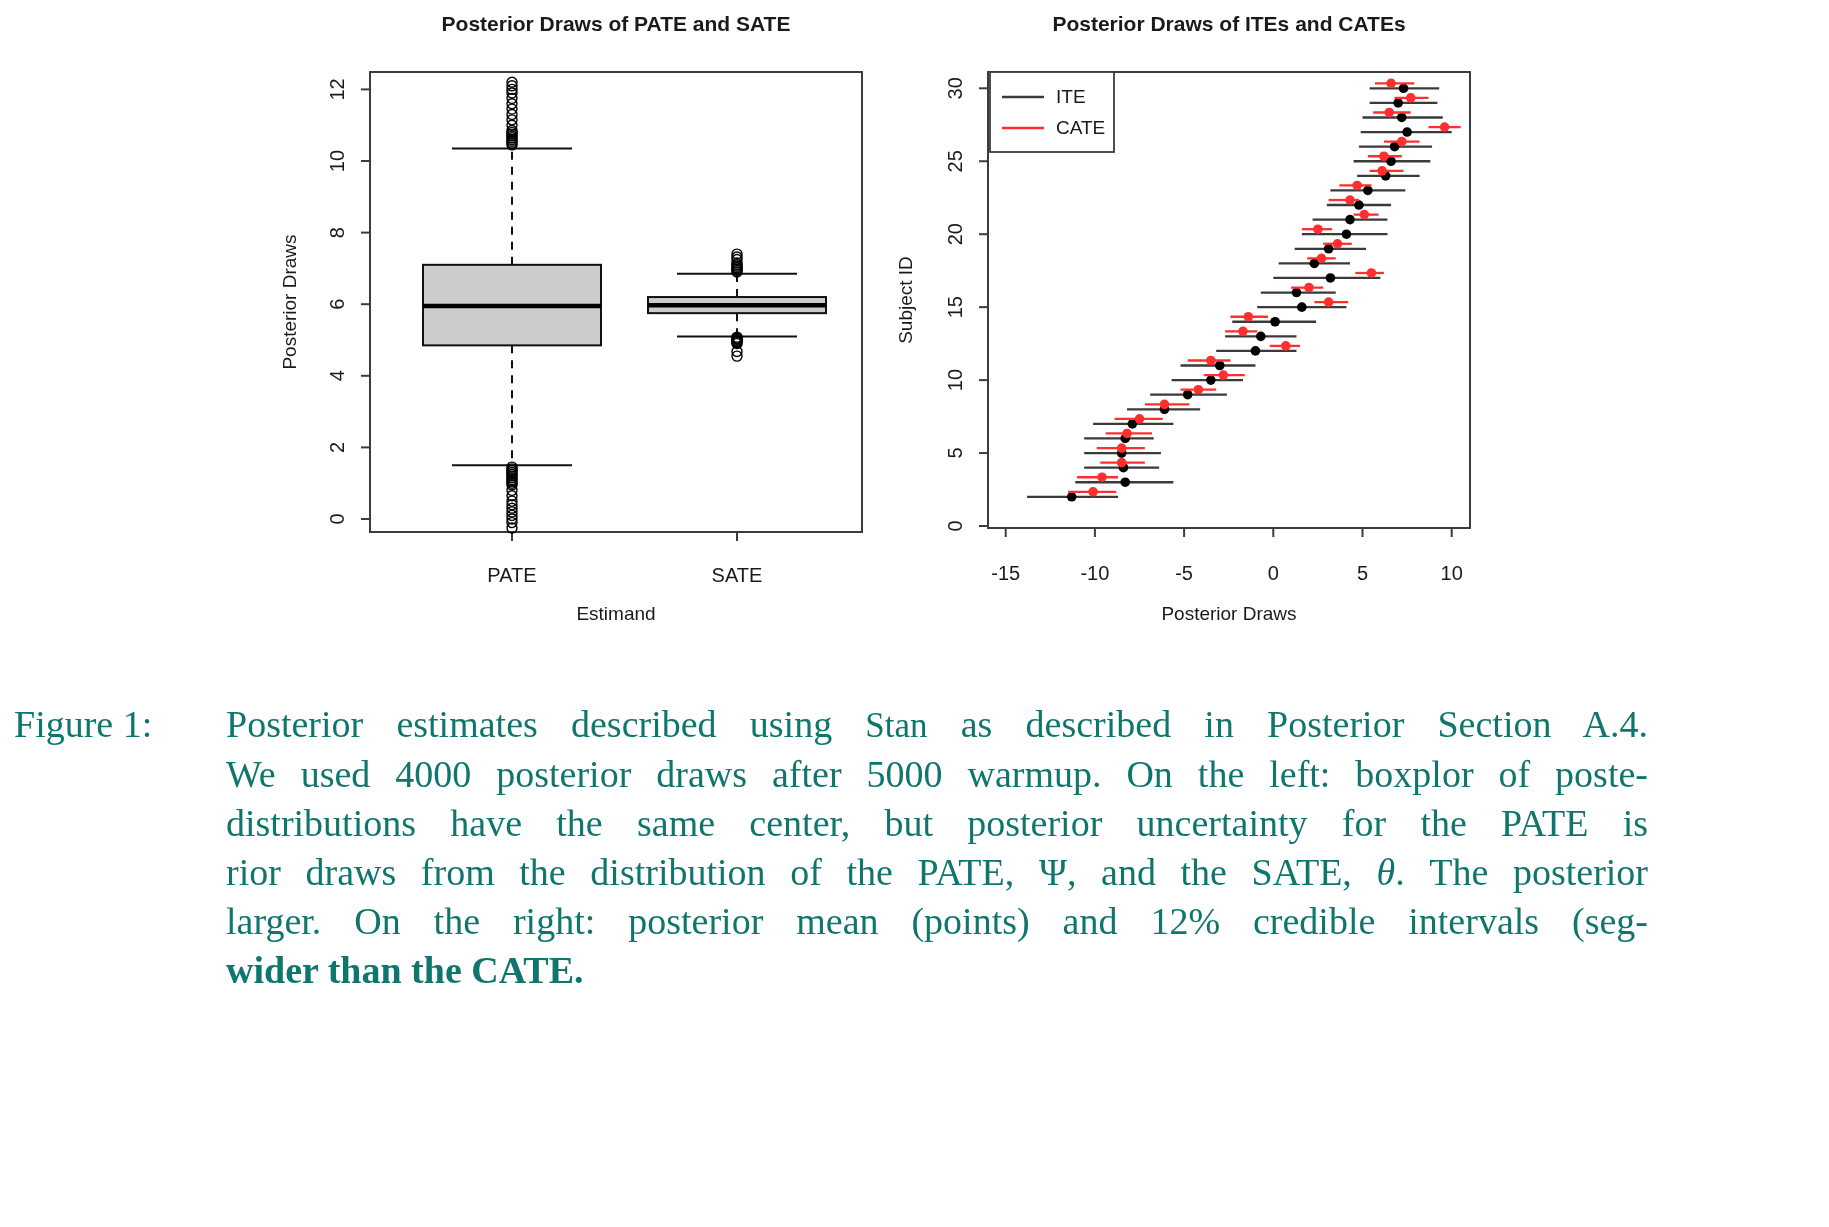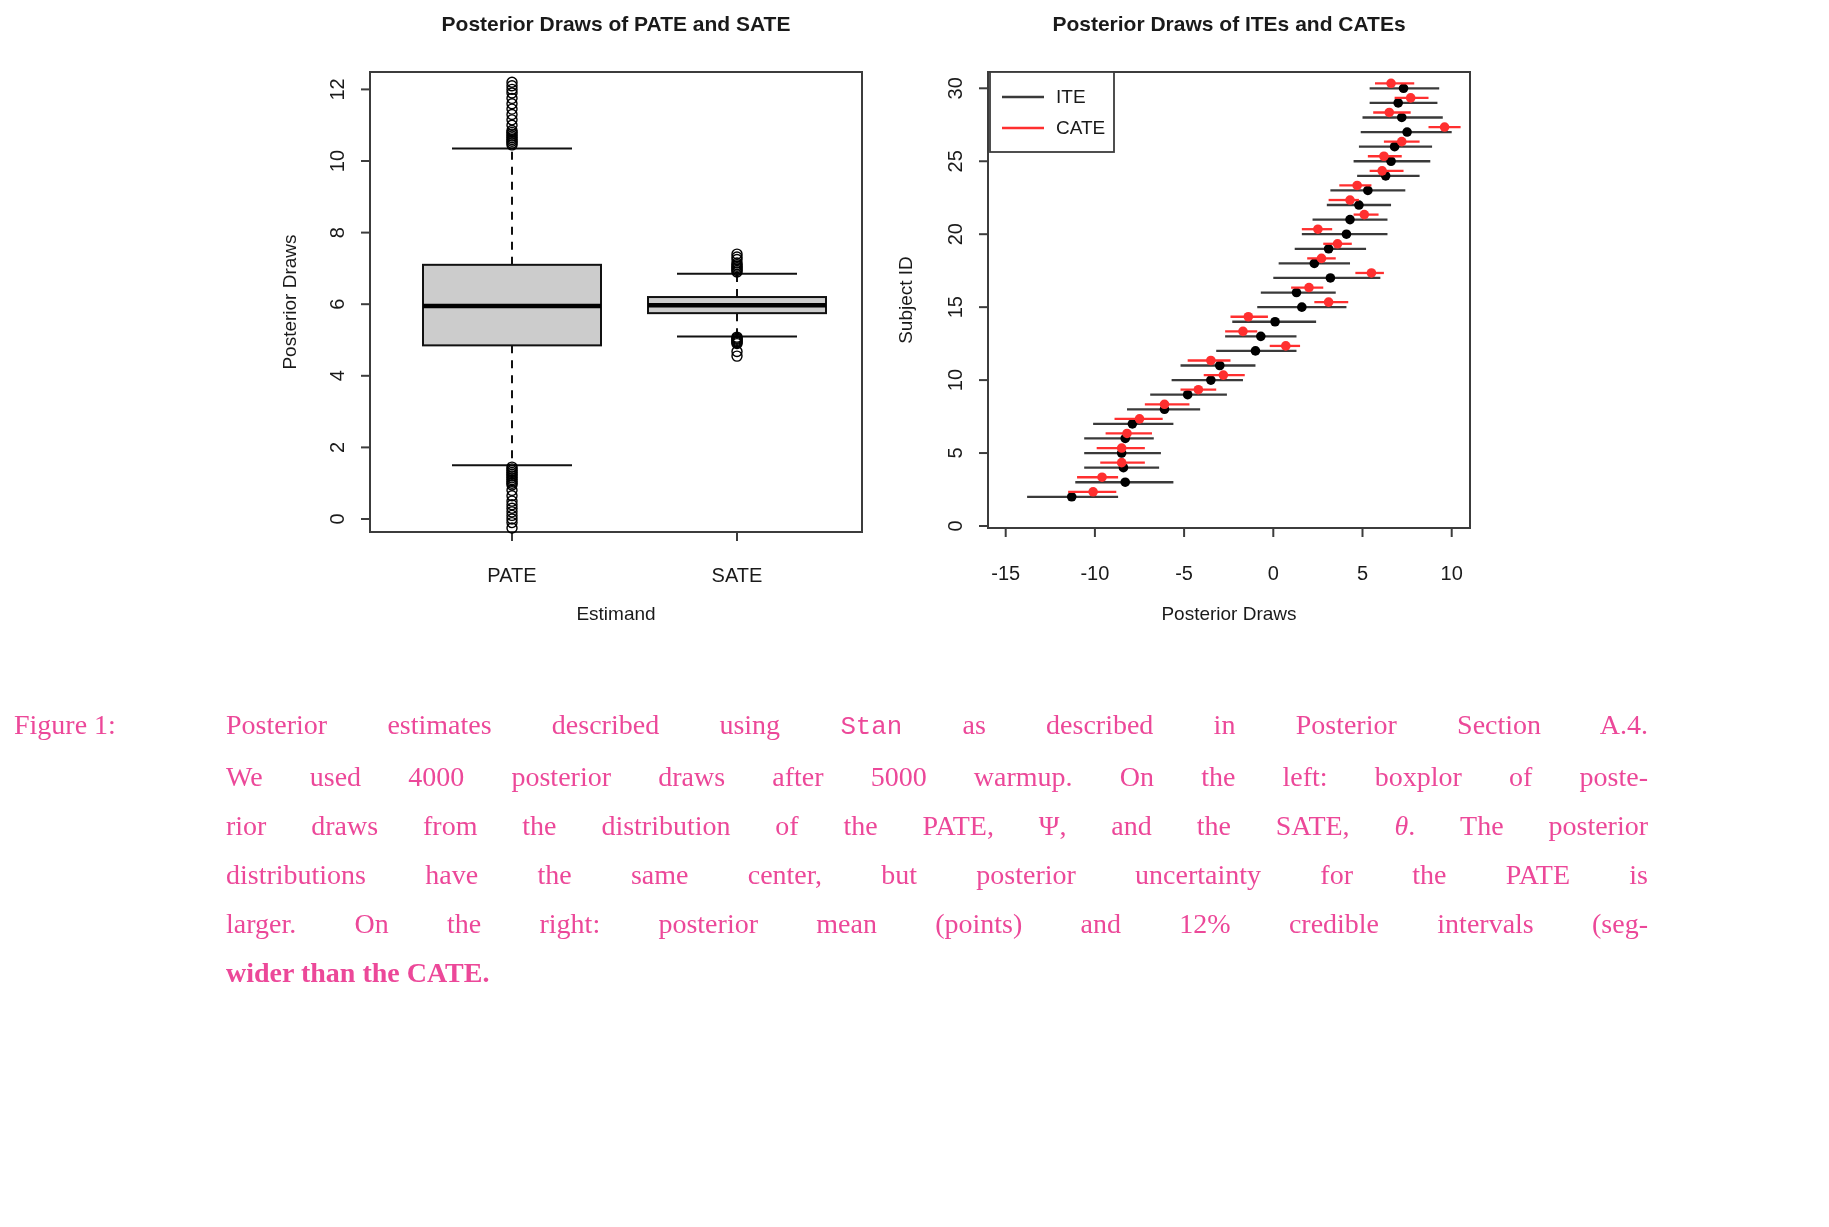--- a/index.html
+++ b/index.html
@@ -6,25 +6,25 @@
   body{width:1829px;height:1227px;position:relative;overflow:hidden;
        font-family:"Liberation Sans","DejaVu Sans",sans-serif;}
   .page{position:absolute;inset:0;background:#fff;}
   svg text{font-family:"Liberation Sans","DejaVu Sans",sans-serif;fill:#1a1a1a;}
   svg .ttl{font-size:21px;font-weight:bold;}
   svg .ax{font-size:20px;}
   svg .axl{font-size:19px;}
   .caption{position:absolute;top:700px;left:14px;width:1634px;
            display:grid;grid-template-columns:212px 1fr;
            font-family:"Liberation Serif","DejaVu Serif",serif;
-           font-size:28px;line-height:49px;color:#ec4899;}
+           font-size:38px;line-height:49px;color:#0f766e;}
   .cap-label{white-space:nowrap;}
   .cap-line{text-align:justify;text-align-last:justify;}
   .cap-line.last{text-align-last:left;font-weight:bold;}
-  .cap-text .tt{font-family:Liberation Mono, monospace;font-size:0.92em;}
+  .cap-text .tt{font-family:Liberation Serif, serif;font-size:0.92em;}
   .cap-text .it{font-style:italic;}
   .cap-text .sub{font-style:italic;font-size:0.68em;vertical-align:-0.28em;}
 </style>
 </head>
 <body>
 
 <div class="page">
   <svg id="figure-svg" width="1829" height="655" viewBox="0 0 1829 655">
       <g>
         <g>
@@ -536,19 +536,19 @@
           </g>
         </g>
       </g>
     </svg>
 
   <div class="caption">
     <div class="cap-label">Figure 1:</div>
     <div class="cap-text" id="cap-text">
         <div class="cap-line"><span>Posterior estimates described using </span><span class="tt">Stan</span><span> as described in Posterior Section A.4.</span></div>
         <div class="cap-line"><span>We used 4000 posterior draws after 5000 warmup. On the left: boxplor of poste-</span></div>
+        <div class="cap-line"><span>distributions have the same center, but posterior uncertainty for the PATE is</span></div>
         <div class="cap-line"><span>rior draws from the distribution of the PATE, </span><span>Ψ</span><span>, and the SATE, </span><span class="it">θ</span><span>. The posterior</span></div>
-        <div class="cap-line"><span>distributions have the same center, but posterior uncertainty for the PATE is</span></div>
         <div class="cap-line"><span>larger. On the right: posterior mean (points) and 12% credible intervals (seg-</span></div>
         <div class="cap-line last"><span>wider than the CATE.</span></div>
       </div>
   </div>
 </div>
 
 </body></html>

